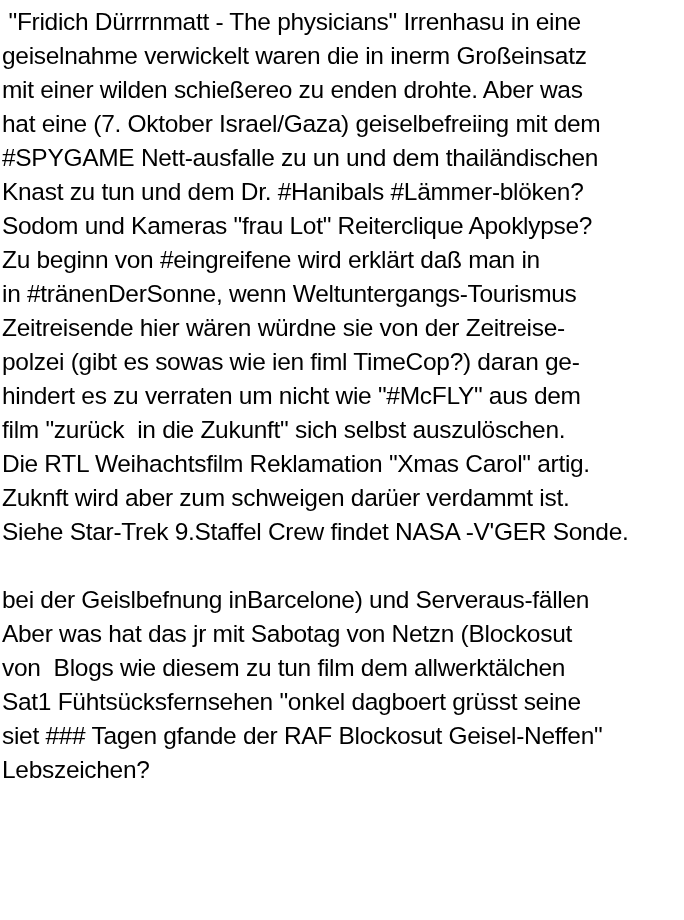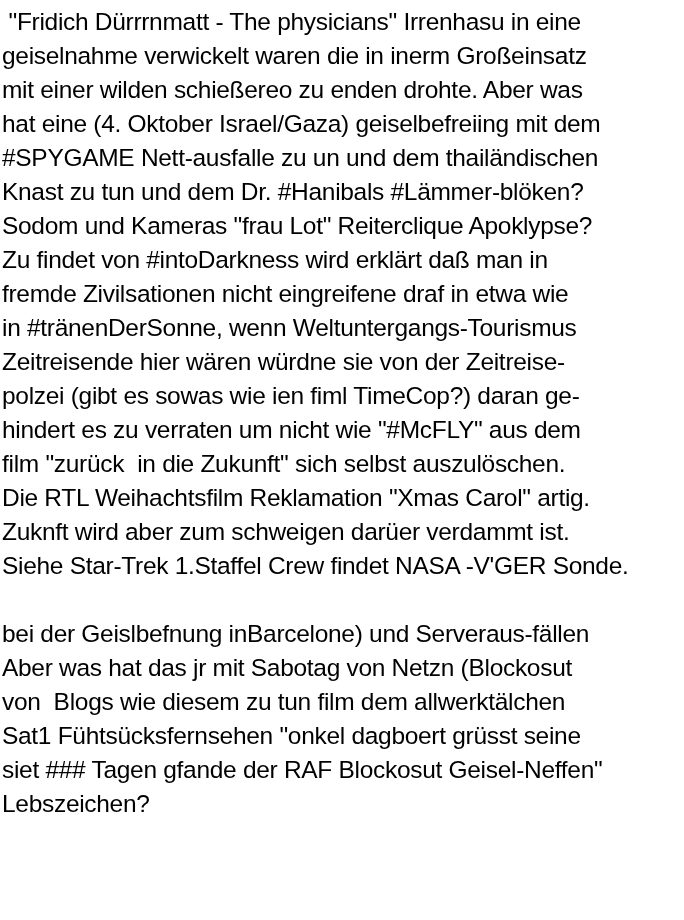--- a/index.html
+++ b/index.html
@@ -39,50 +39,49 @@
 <div class="page">
 
   <div class="paragraph">
 
       <div class="line"> "Fridich Dürrrnmatt - The physicians" Irrenhasu in eine</div>
 
       <div class="line">geiselnahme verwickelt waren die in inerm Großeinsatz</div>
 
       <div class="line">mit einer wilden schießereo zu enden drohte. Aber was</div>
 
-      <div class="line">hat eine (4. Oktober Israel/Gaza) geiselbefreiing mit dem</div>
+      <div class="line">hat eine (7. Oktober Israel/Gaza) geiselbefreiing mit dem</div>
 
       <div class="line">#SPYGAME Nett-ausfalle zu un und dem thailändischen</div>
 
       <div class="line">Knast zu tun und dem Dr. #Hanibals #Lämmer-blöken?</div>
 
       <div class="line">Sodom und Kameras "frau Lot" Reiterclique Apoklypse?</div>
 
-      <div class="line">Zu findet von #intoDarkness wird erklärt daß man in</div>
+      <div class="line">Zu beginn von #eingreifene wird erklärt daß man in</div>
 
-      <div class="line">fremde Zivilsationen nicht eingreifene draf in etwa wie</div>
 
       <div class="line">in #tränenDerSonne, wenn Weltuntergangs-Tourismus</div>
 
       <div class="line">Zeitreisende hier wären würdne sie von der Zeitreise-</div>
 
       <div class="line">polzei (gibt es sowas wie ien fiml TimeCop?) daran ge-</div>
 
       <div class="line">hindert es zu verraten um nicht wie "#McFLY" aus dem</div>
 
       <div class="line">film "zurück  in die Zukunft" sich selbst auszulöschen.</div>
 
       <div class="line">Die RTL Weihachtsfilm Reklamation "Xmas Carol" artig.</div>
 
 
 
 
       <div class="line">Zuknft wird aber zum schweigen darüer verdammt ist.</div>
 
-      <div class="line">Siehe Star-Trek 1.Staffel Crew findet NASA -V'GER Sonde.</div>
+      <div class="line">Siehe Star-Trek 9.Staffel Crew findet NASA -V'GER Sonde.</div>
     </div>
 
   <div class="paragraph-gap"></div>
 
   <div class="paragraph">
 
       <div class="line">bei der Geislbefnung inBarcelone) und Serveraus-fällen</div>
 
       <div class="line">Aber was hat das jr mit Sabotag von Netzn (Blockosut</div>
 

